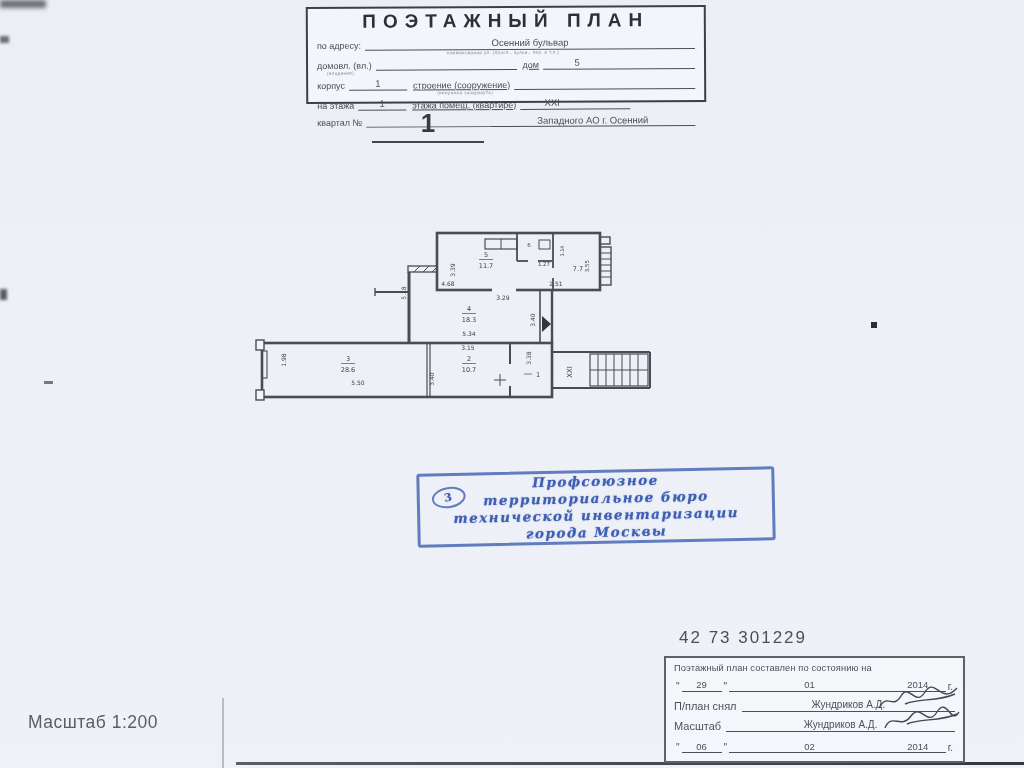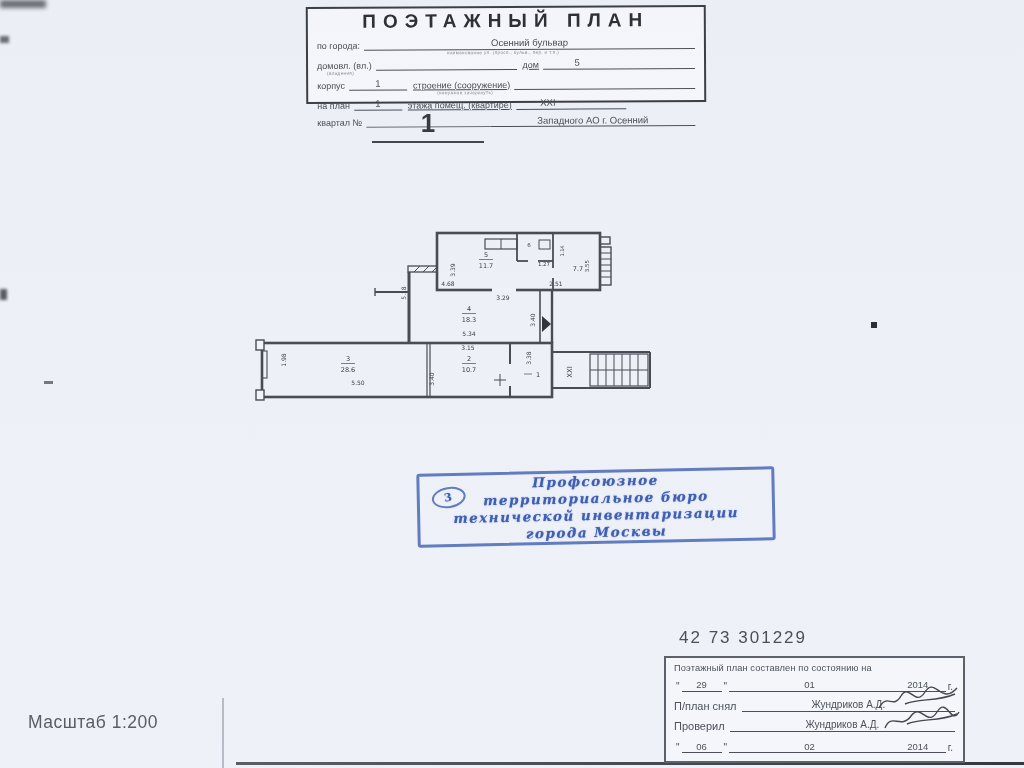--- a/index.html
+++ b/index.html
@@ -81,21 +81,21 @@
   <div class="mark-left2"></div>
   <div class="dash-mark"></div>
   <div class="dot-mark"></div>
   <div class="bottom-line"></div>
   <div class="vline-bl"></div>
 
   <div class="form-box">
     <div class="form-title">ПОЭТАЖНЫЙ ПЛАН</div>
 
     <div class="frow">
-      <span class="lbl">по города:</span>
+      <span class="lbl">по адресу:</span>
       <span class="u grow">Осенний бульвар</span>
     </div>
     <div class="cap c1">наименование ул. (просп., бульв., пер. и т.п.)</div>
 
     <div class="frow" style="margin-top:3px;">
       <span class="lbl">домовл. (вл.)</span>
       <span class="u grow"></span>
       <span class="lbl mid">дом</span>
       <span class="u" style="width:62px;">5</span>
       <span class="u" style="width:78px;"></span>
@@ -104,21 +104,21 @@
 
     <div class="frow" style="margin-top:3px;">
       <span class="lbl">корпус</span>
       <span class="u" style="width:52px;">1</span>
       <span class="lbl mid">строение (сооружение)</span>
       <span class="u grow"></span>
     </div>
     <div class="cap" style="margin-left:120px;">(ненужное зачеркнуть)</div>
 
     <div class="frow" style="margin-top:3px;">
-      <span class="lbl">на план</span>
+      <span class="lbl">на этажа</span>
       <span class="u" style="width:42px;">1</span>
       <span class="lbl mid">этажа помещ. (квартире)</span>
       <span class="u" style="width:58px;">XXI</span>
       <span class="u" style="width:40px;"></span>
     </div>
 
     <div class="frow" style="margin-top:6px;">
       <span class="lbl">квартал №</span>
       <span class="u" style="width:118px;border-bottom-color:#6a6d75;"></span>
       <span class="u grow">Западного   АО г. Осенний</span>
@@ -260,21 +260,21 @@
 
     <div class="fsig">
       <span class="lbl">П/план снял</span>
       <span class="u grow">Жундриков А.Д.</span>
       <svg class="sig-svg" style="right:-6px;top:-16px;" width="86" height="32" viewBox="0 0 86 32">
         <path d="M4,24 C12,8 18,26 26,12 S40,24 50,8 S66,22 82,4 M30,20 C44,14 62,18 80,10" stroke="#434851" stroke-width="1.4" fill="none"></path>
       </svg>
     </div>
 
     <div class="fsig">
-      <span class="lbl">Проверил</span>
+      <span class="lbl">Масштаб</span>
       <span class="u grow">Жундриков А.Д.</span>
       <svg class="sig-svg" style="right:-6px;top:-14px;" width="80" height="30" viewBox="0 0 80 30">
         <path d="M4,22 C10,6 20,24 30,10 S46,22 56,6 S70,20 78,6 M26,18 C40,12 58,16 76,8" stroke="#434851" stroke-width="1.4" fill="none"></path>
       </svg>
     </div>
 
     <div class="fdate" style="margin-top:10px;">
       <span class="q">"</span>
       <span class="u" style="width:34px;">06</span>
       <span class="q">"</span>

